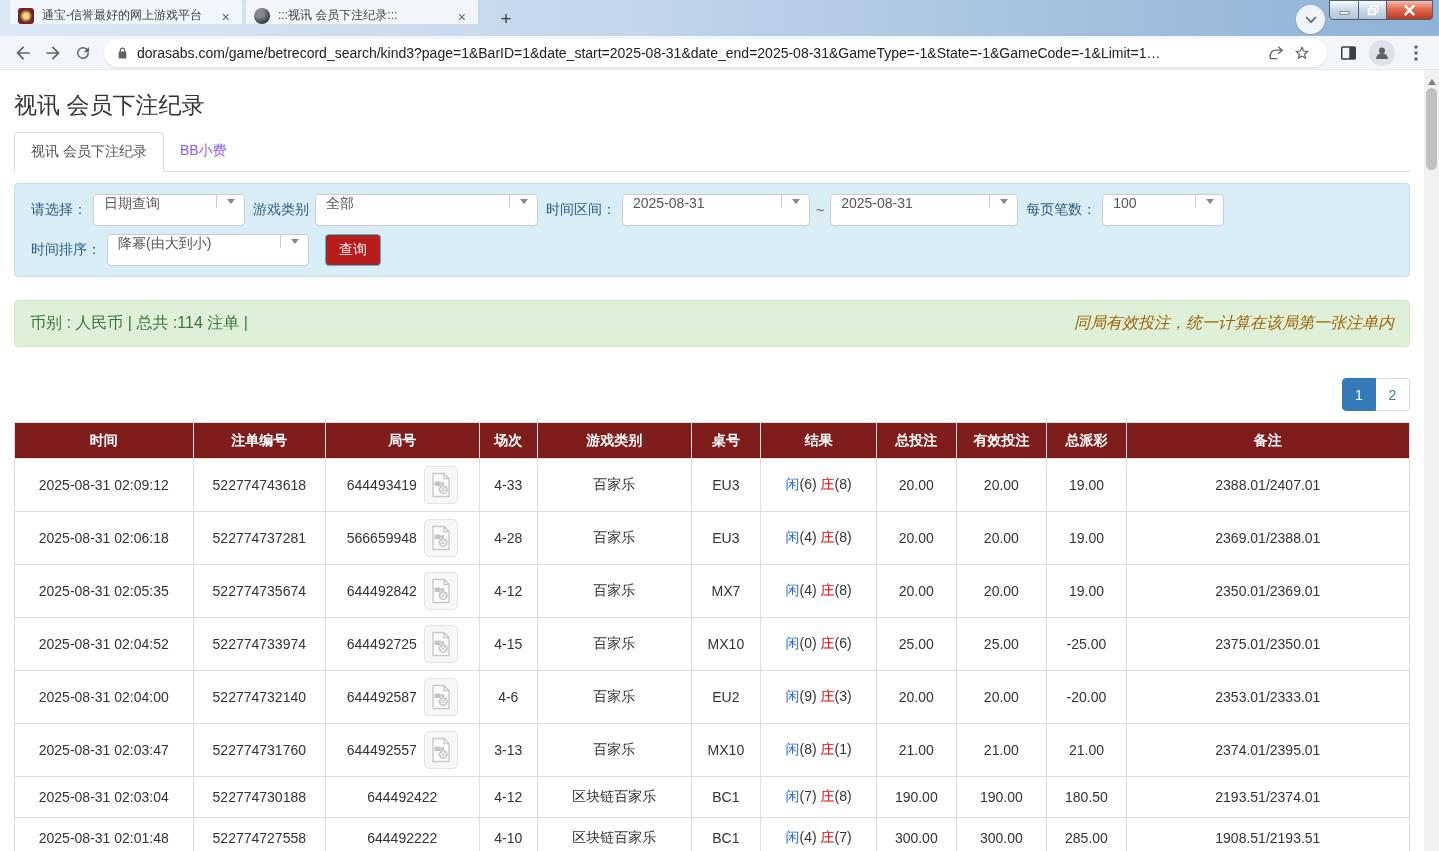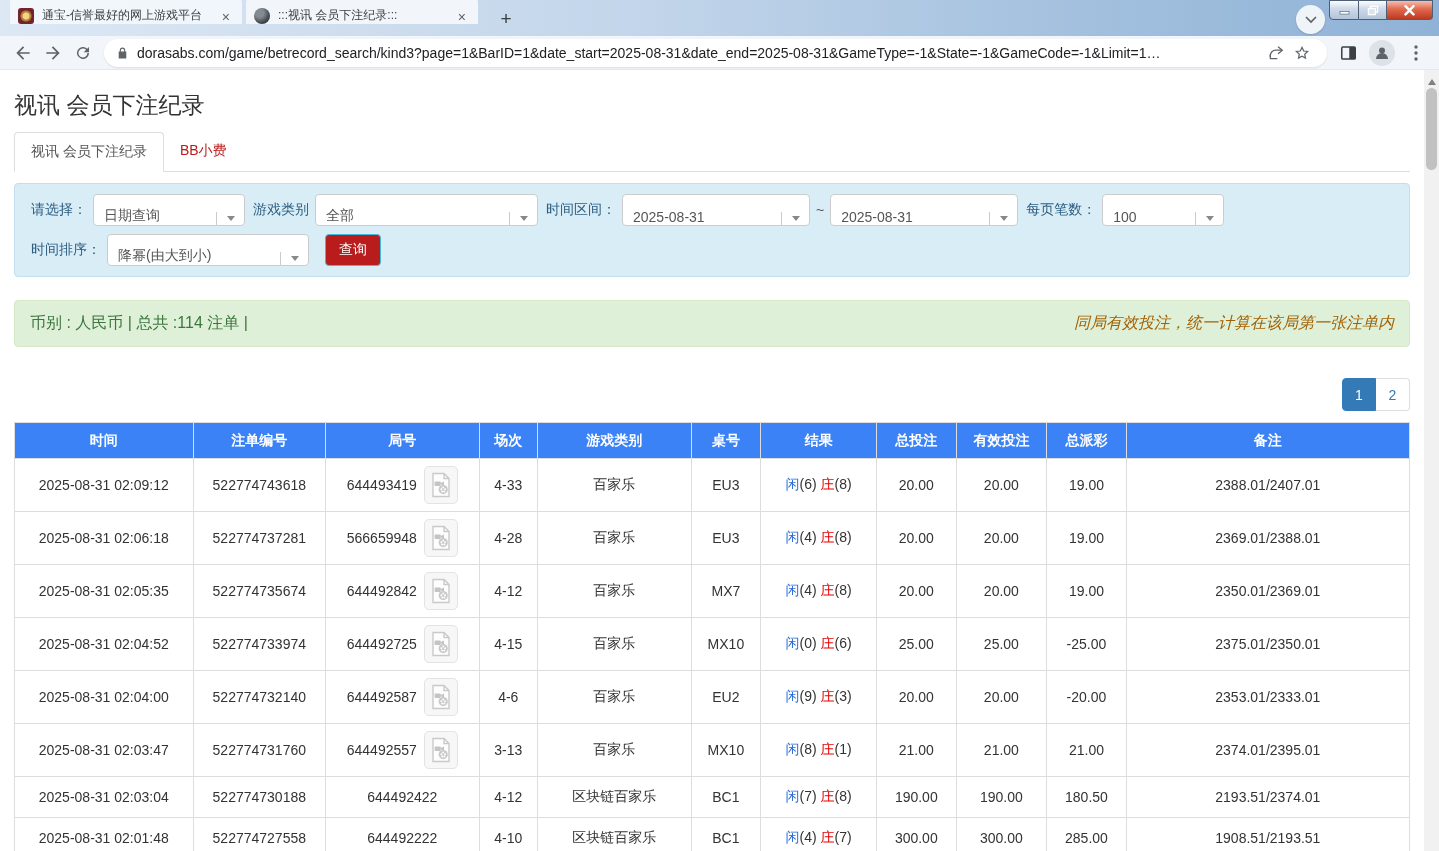--- a/index.html
+++ b/index.html
@@ -40,27 +40,27 @@
   .avatar { width:26px; height:26px; border-radius:50%; background:#dde2e8; display:grid; place-items:center; margin:0 6px; }
 
   
   .content { position:absolute; top:70px; left:0; width:1424px; height:781px; background:#fff;
     padding:0 14px; overflow:hidden; color:#333; }
   h1.page-title { margin-top:22px; font-size:23px; font-weight:500; color:#333; line-height:27px; }
   .nav-tabs { display:flex; border-bottom:1px solid #ddd; margin-top:13px; font-size:14px; }
   .nav-tab { padding:10px 16px; margin-bottom:-1px; }
   .nav-tab.active { border:1px solid #ddd; border-bottom:1px solid #fff; border-radius:4px 4px 0 0;
     background:#fff; color:#555; }
-  .nav-tab.link { color:#b91c1c; cursor:pointer; }
+  .nav-tab.link { color:#8b5cf6; cursor:pointer; }
 
   .filter-panel { margin-top:11px; background:#d9edf7; border:1px solid #c3dfee; border-radius:4px;
     padding:10px 8px 2px; }
   .frow { display:flex; align-items:center; margin-bottom:8px; }
   .flabel { font-size:14px; font-weight:normal; color:#2c5e80; margin:0 6px 0 8px; white-space:nowrap; }
-  .sel { background:#fff; border:1px solid #ccc; border-radius:4px; height:32px; display:flex; align-items:flex-end; }
+  .sel { background:#fff; border:1px solid #ccc; border-radius:4px; height:32px; display:flex; align-items:flex-start; }
   .sel-text { flex:1; display:flex; align-items:center; padding:0 10px; font-size:14px; color:#555;
     white-space:nowrap; overflow:hidden; }
   .sel-caret { width:28px; border-left:1px solid #ccc; display:grid; place-items:center; }
   .caret { width:0; height:0; border:4px solid transparent; border-top:5px solid #888; margin-top:4px; }
   .w-choose{width:152px} .w-game{width:223px} .w-date{width:188px} .w-size{width:122px} .w-sort{width:202px}
   .tilde { color:#555; margin:0 6px; font-size:14px; }
   .btn-search { margin-left:16px; height:32px; padding:0 13px; background:#b91c1c; border:1px solid #46b8da;
     border-radius:4px; color:#fff; font-size:14px; cursor:pointer; }
 
   .summary { margin-top:23px; background:#dff0d8; border:1px solid #d6e9c6; border-radius:4px;
@@ -69,21 +69,21 @@
   .summary-right { color:#a16207;font-style:italic; }
 
   .pager { margin-top:31px; display:flex; justify-content:flex-end; }
   .page-btn { min-width:34px; height:33px; border:1px solid #ddd; border-left-width:0; background:#fff;
     color:#337ab7; font-size:14px; display:grid; place-items:center; cursor:pointer; }
   .page-btn:first-child { border-left-width:1px; border-radius:4px 0 0 4px; }
   .page-btn:last-child { border-radius:0 4px 4px 0; }
   .page-btn.active { background:#337ab7; border-color:#337ab7; color:#fff; }
 
   table.bets { width:100%; border-collapse:collapse; margin-top:11px; }
-  .bets th { background:#3b82f6; color:#fff; font-size:14px; font-weight:bold; height:36px;
+  .bets th { background:#7f1d1d; color:#fff; font-size:14px; font-weight:bold; height:36px;
     border:1px solid #ddd; }
   .bets td { border:1px solid #ddd; text-align:center; font-size:14px; color:#333; }
   tr.tall td { height:53px; }  tr.short td { height:41px; }
   .round-cell { display:flex; align-items:center; justify-content:center; gap:7px; }
   .video-btn { width:34px; height:38px; background:#f7f7f7; border:1px solid #e3e3e3; border-radius:5px;
     display:grid; place-items:center; cursor:pointer; }
   .blue { color:#2a6ed8; }
   .red  { color:#e60000; }
 
   .scrollbar { position:absolute; top:70px; right:0; width:15px; height:781px; background:#f1f1f1; }

